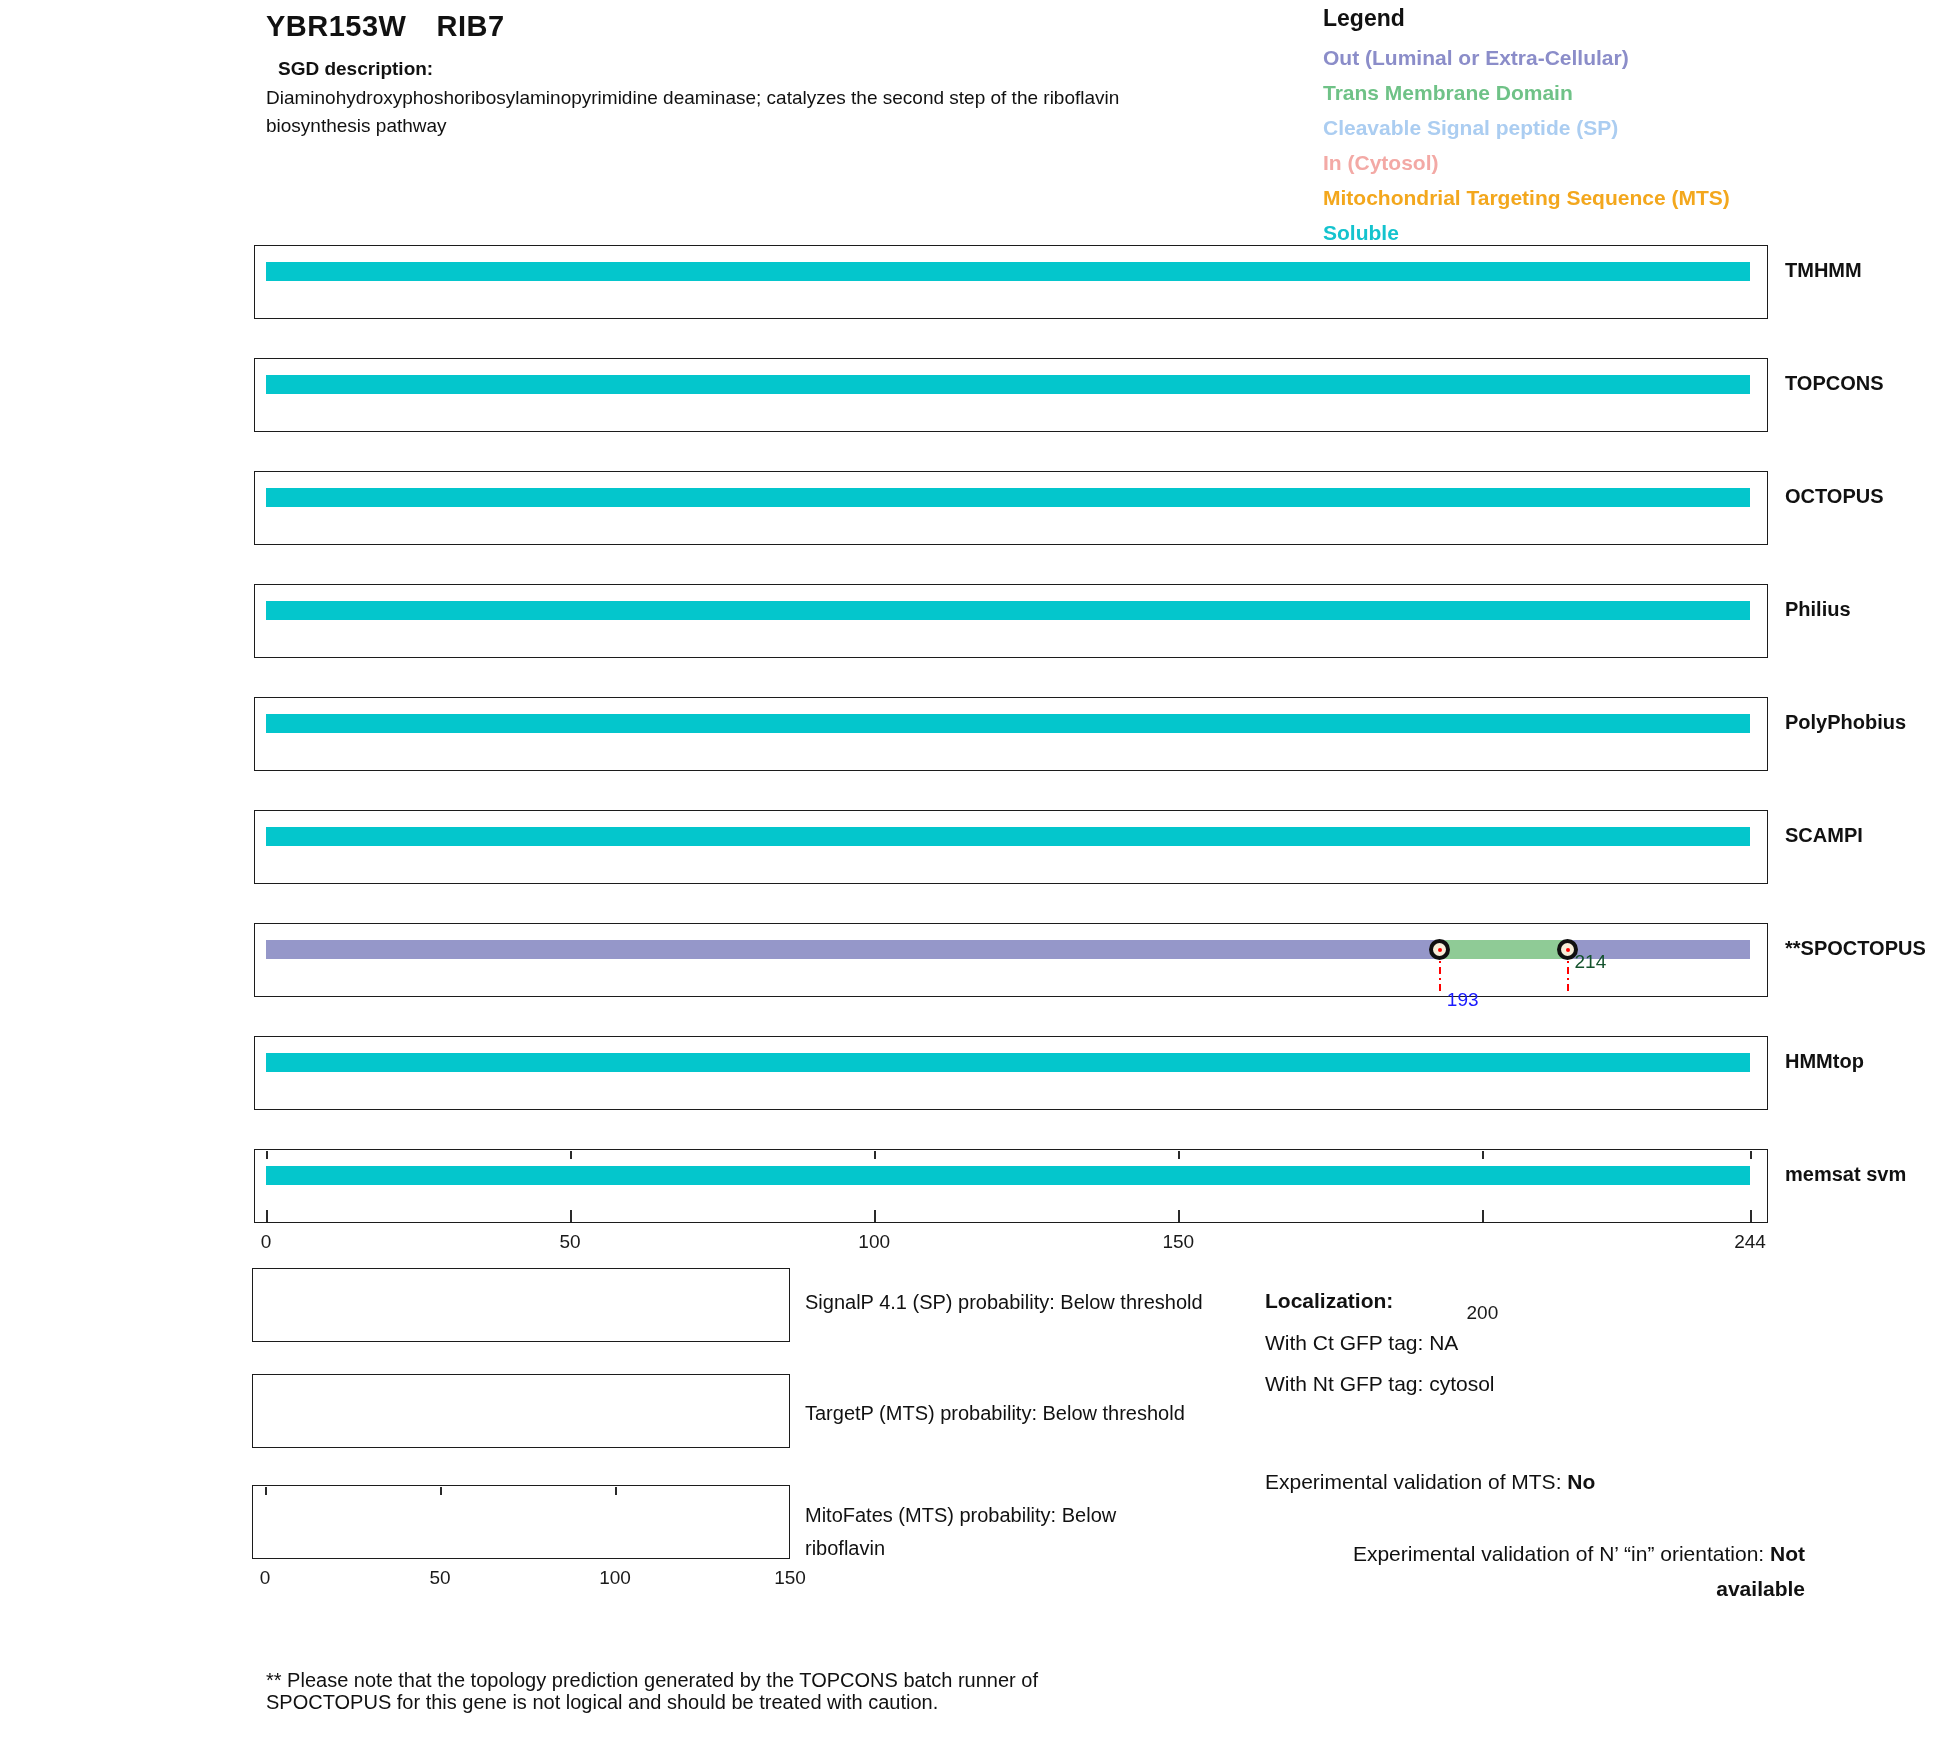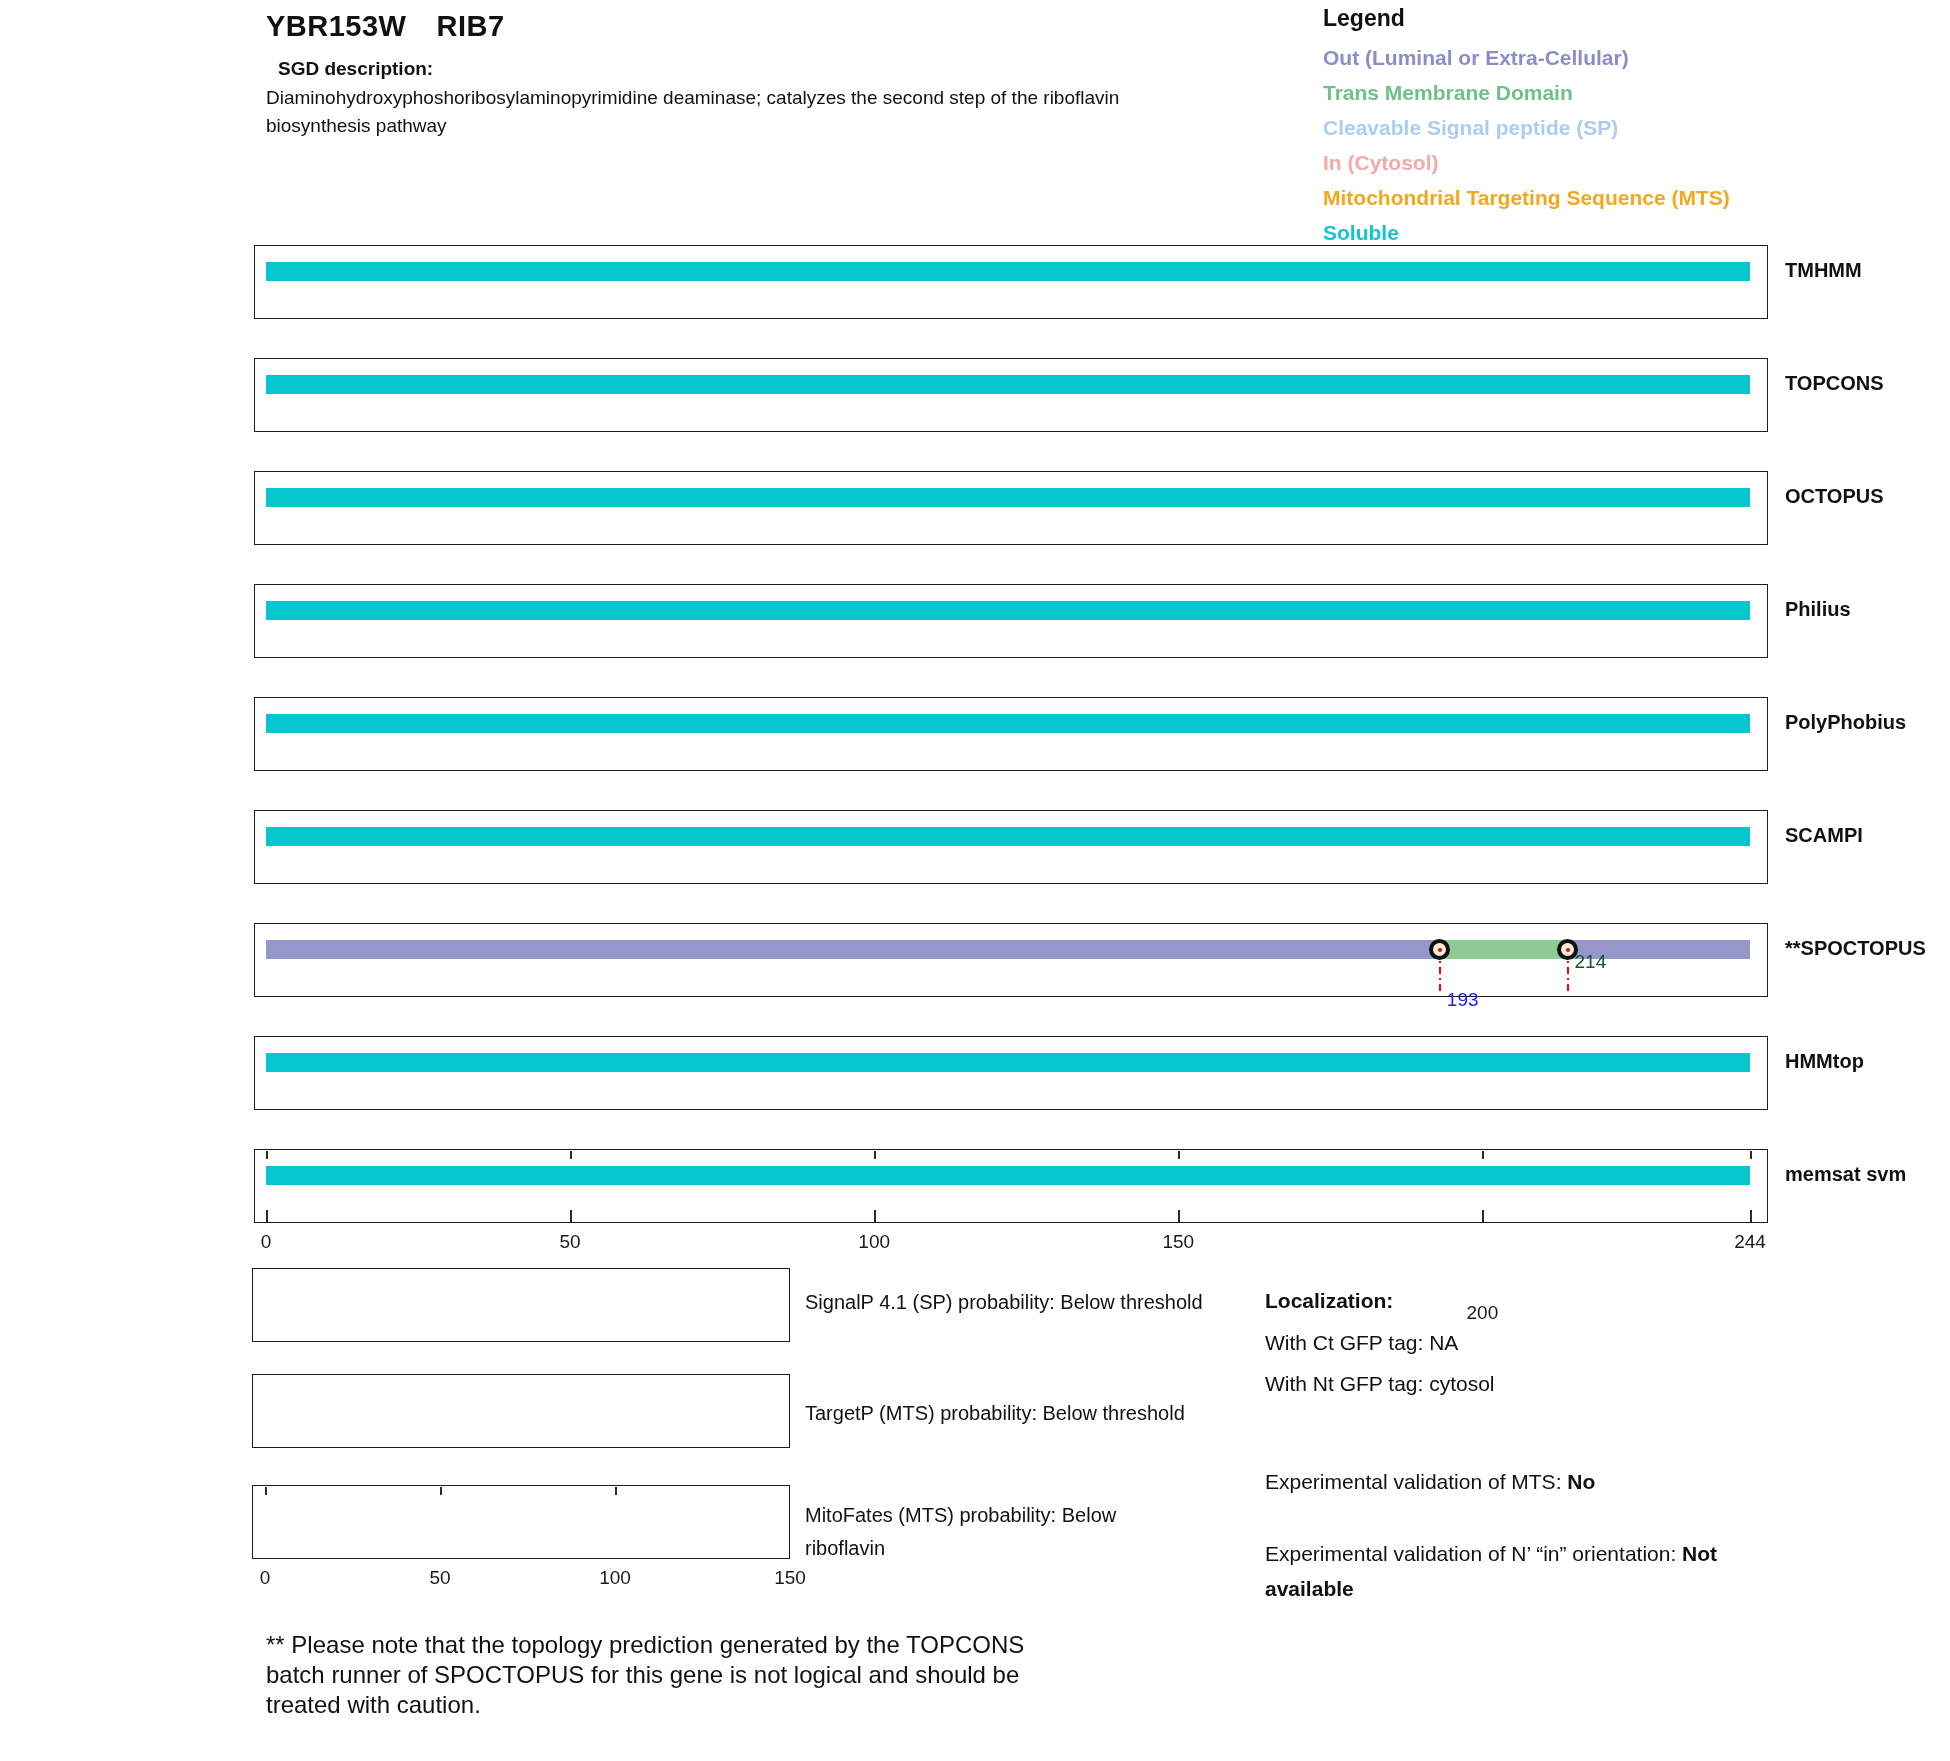--- a/index.html
+++ b/index.html
@@ -23,21 +23,21 @@
   .axis-label{position:absolute;font-size:19px;transform:translateX(-50%);white-space:nowrap;color:#1a1a1a;}
 
   .marker-line{position:absolute;width:2px;background:repeating-linear-gradient(to bottom,#f00 0 7px,transparent 7px 11px,#f00 11px 13px,transparent 13px 17px);}
   .marker-circle{position:absolute;width:13px;height:13px;border:4px solid #101010;border-radius:50%;background:#f6eed9;}
   .marker-circle::after{content:"";position:absolute;left:50%;top:50%;width:4px;height:4px;margin:-2px 0 0 -2px;border-radius:50%;background:#f00;}
   .marker-label{position:absolute;font-size:19px;font-weight:normal;}
 
   .mini-label{position:absolute;font-size:20px;line-height:33px;}
   .loc-line{position:absolute;font-size:21px;line-height:35px;}
   .bold{font-weight:bold;}
-  .footnote{font-size:24px;line-height:30px;width:810px;}
+  .footnote{font-size:20px;line-height:22px;width:810px;margin-top:39px;}
 </style>
 </head>
 <body>
 
 <div id="canvas">
 
   <div class="abs title" style="left:266px;top:10px;">
     <span>YBR153W</span><span class="gene-name">RIB7</span>
   </div>
   <div class="abs sgd-label" style="left:266px;top:58px;">SGD description:</div>
@@ -126,19 +126,19 @@
       <div class="axis-label" style="left: 615px; top: 1567px;">100</div>
       <div class="axis-label" style="left: 790px; top: 1567px;">150</div>
     </div>
 
   <div class="loc-line bold" style="left:1265px;top:1283px;">Localization:</div>
   <div class="loc-line" style="left:1265px;top:1325px;">With Ct GFP tag: NA</div>
   <div class="loc-line" style="left:1265px;top:1366px;">With Nt GFP tag: cytosol</div>
   <div class="loc-line" style="left:1265px;top:1464px;">
     <span>Experimental validation of MTS: </span><span class="bold">No</span>
   </div>
-  <div class="loc-line" style="left:1265px;top:1536px;width:540px;">
+  <div class="loc-line" style="left:1265px;top:1536px;width:540px;text-align:right;">
     <span>Experimental validation of N’ “in” orientation: </span><span class="bold">Not available</span>
   </div>
 
   <div class="abs footnote" style="left:266px;top:1630px;">** Please note that the topology prediction generated by the TOPCONS batch runner of SPOCTOPUS for this gene is not logical and should be treated with caution.</div>
 
 </div>
 
 </body></html>

